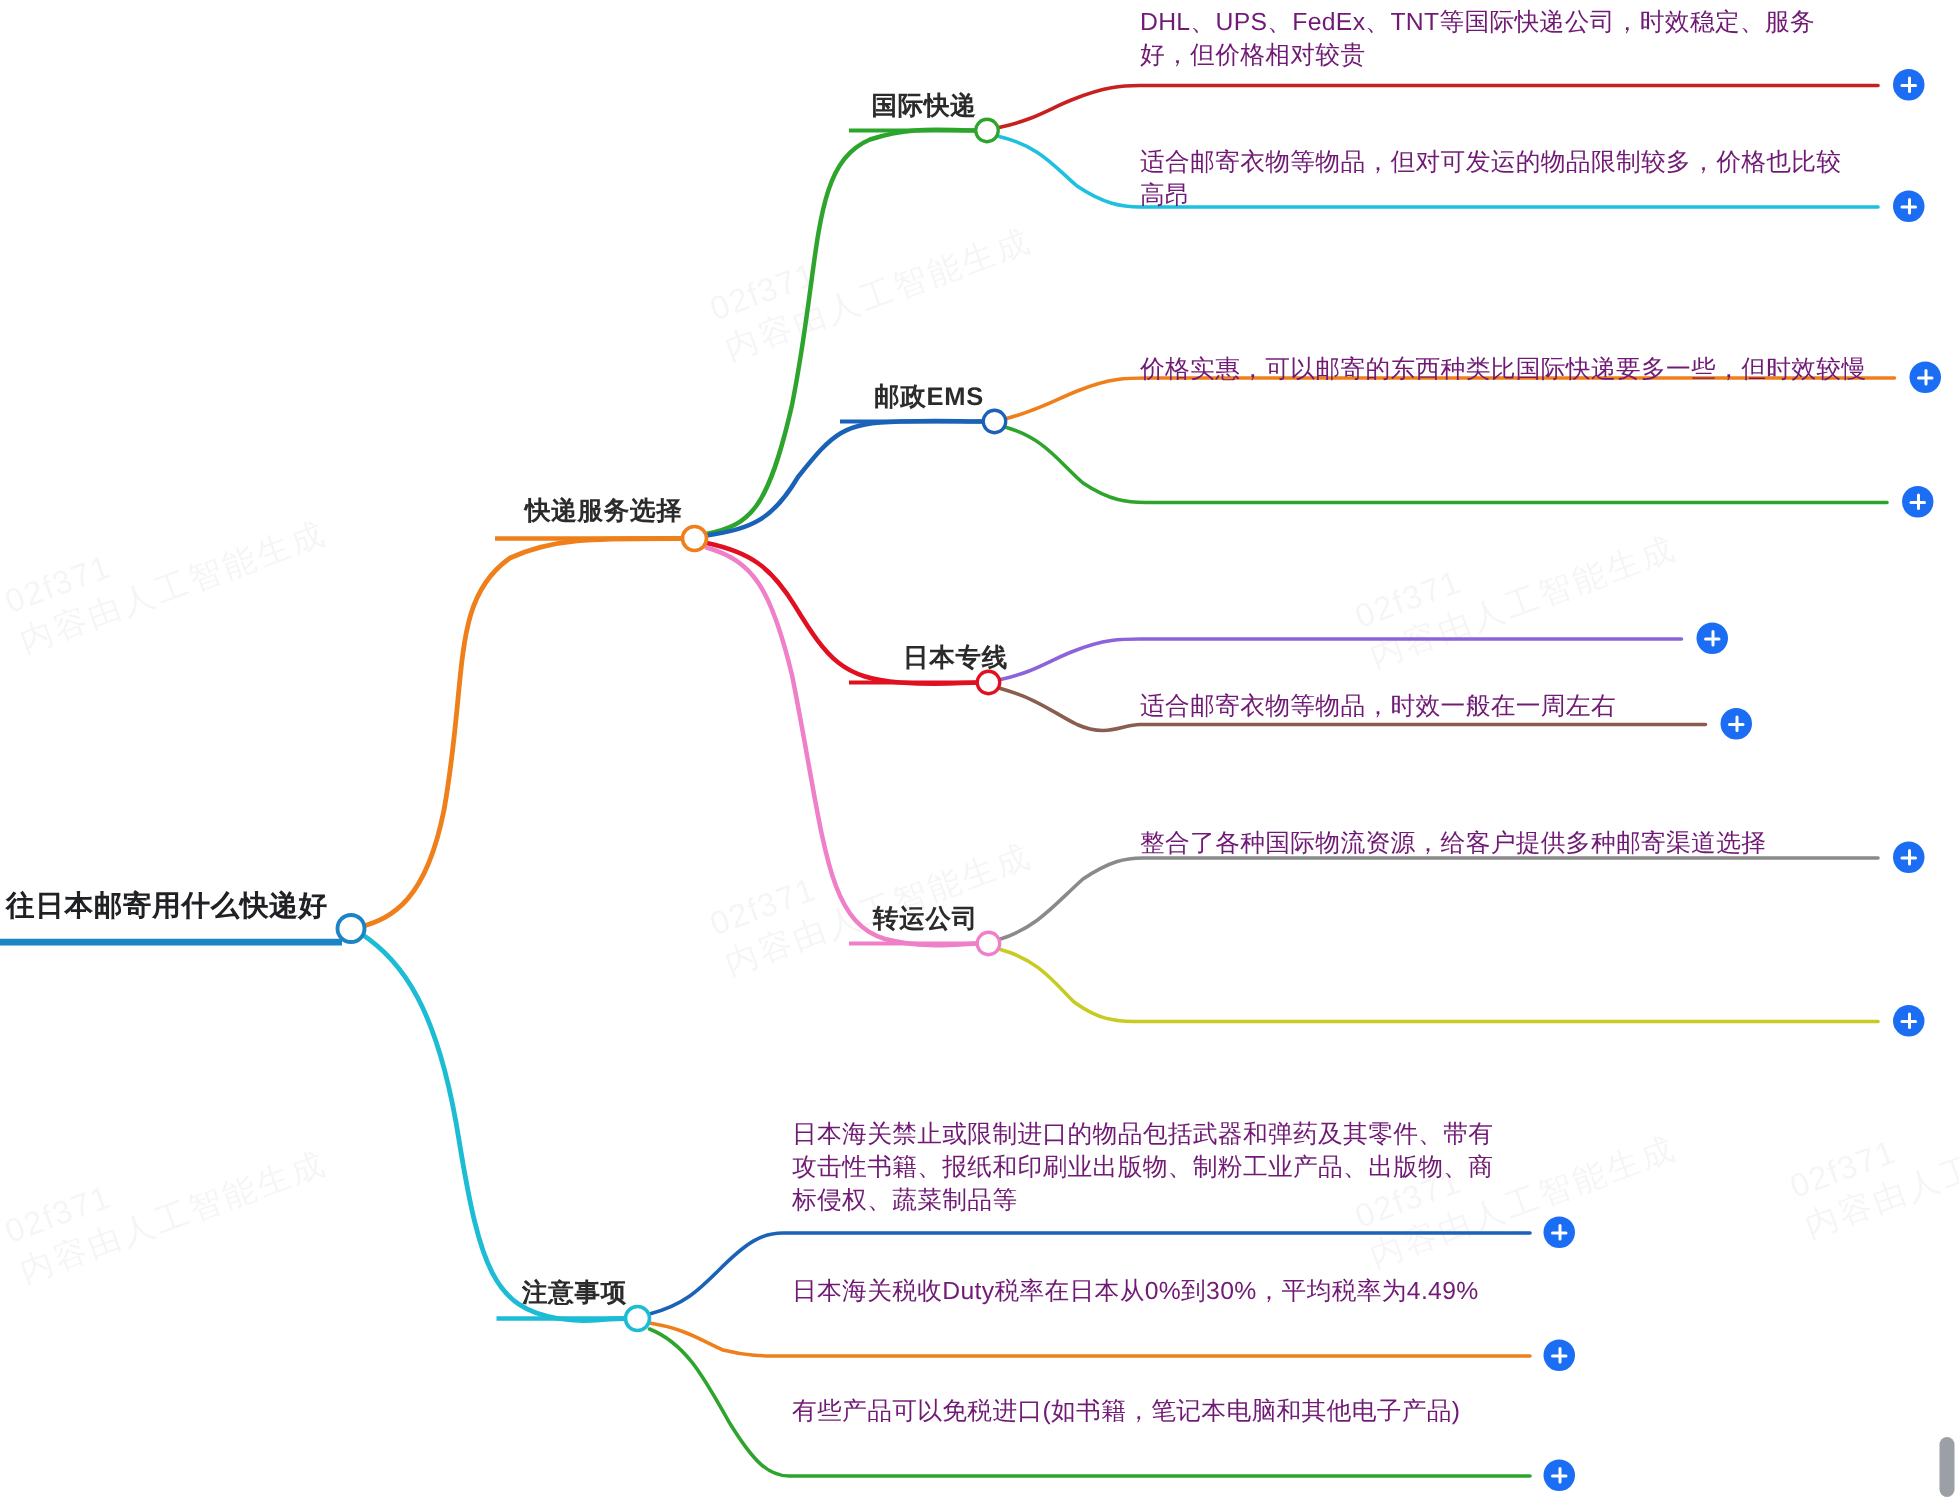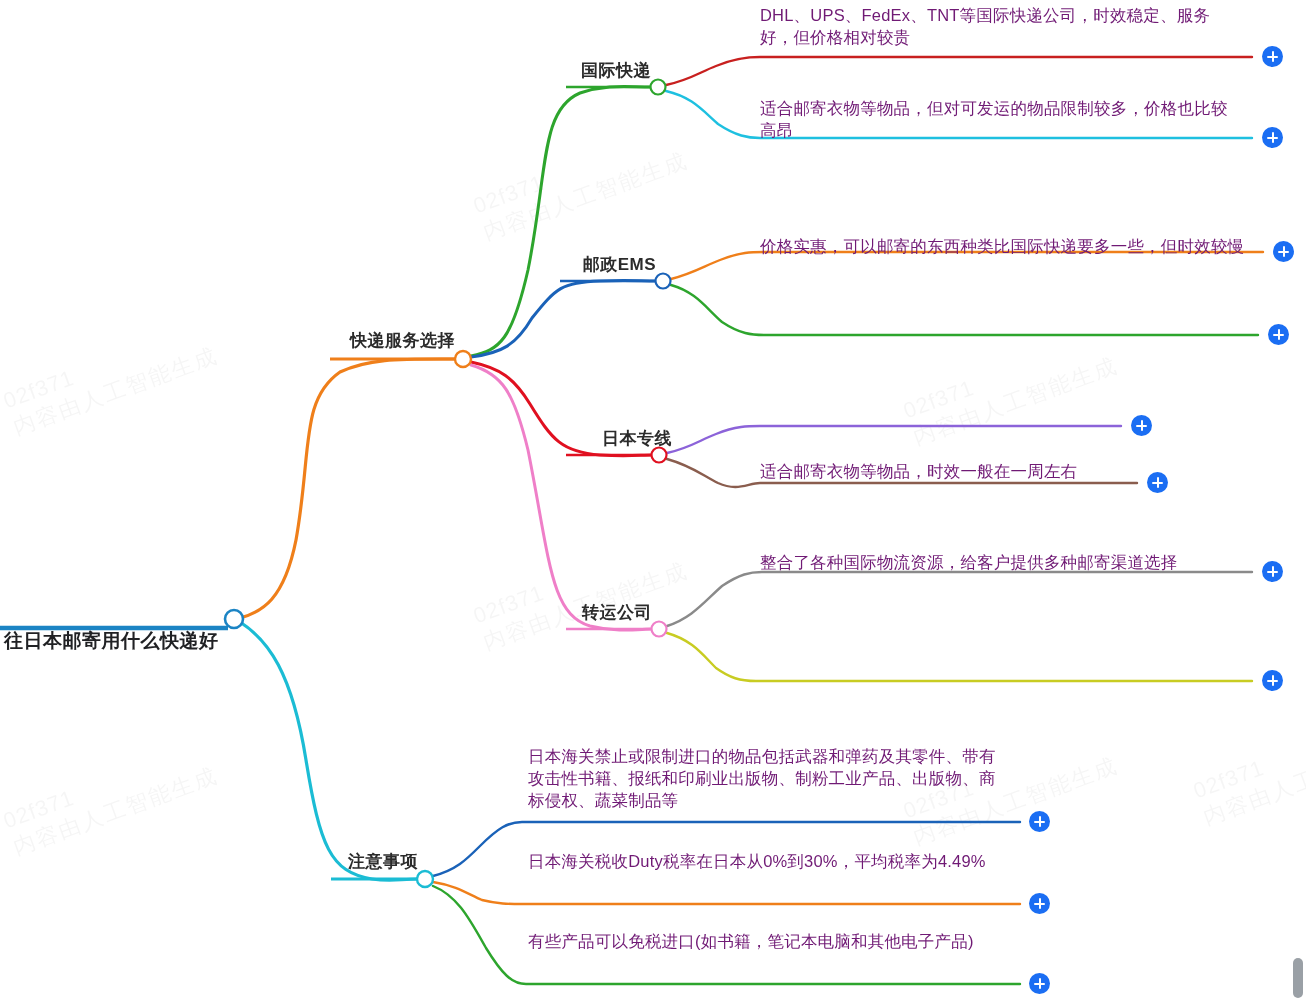--- a/index.html
+++ b/index.html
@@ -175,21 +175,21 @@
 
     <circle cx="234" cy="619" r="9" fill="#ffffff" stroke="#1b84c4" stroke-width="2.6"></circle>
     <circle cx="463" cy="359" r="8" fill="#ffffff" stroke="#ef7f1a" stroke-width="2.4"></circle>
     <circle cx="425" cy="879" r="8" fill="#ffffff" stroke="#1bbcd4" stroke-width="2.4"></circle>
     <circle cx="658" cy="87" r="7.5" fill="#ffffff" stroke="#2da52d" stroke-width="2.2"></circle>
     <circle cx="663" cy="281" r="7.5" fill="#ffffff" stroke="#1a62b8" stroke-width="2.2"></circle>
     <circle cx="659" cy="455" r="7.5" fill="#ffffff" stroke="#e01020" stroke-width="2.2"></circle>
     <circle cx="659" cy="629" r="7.5" fill="#ffffff" stroke="#ef7fc8" stroke-width="2.2"></circle>
   </svg>
 
-  <div class="node-label root-label" style="left:4px; top:592px; width:230px;margin-top:36px;">往日本邮寄用什么快递好</div>
+  <div class="node-label root-label" style="left:4px; top:592px; width:230px;">往日本邮寄用什么快递好</div>
 
   <div class="node-label branch-label" style="left:300px; top:330px; width:155px;">快递服务选择</div>
   <div class="node-label branch-label" style="left:310px; top:851px; width:108px;">注意事项</div>
 
   <div class="node-label branch-label" style="left:540px; top:60px; width:111px;">国际快递</div>
   <div class="node-label branch-label" style="left:530px; top:254px; width:126px;">邮政EMS</div>
   <div class="node-label branch-label" style="left:560px; top:428px; width:112px;">日本专线</div>
   <div class="node-label branch-label" style="left:540px; top:602px; width:112px;">转运公司</div>
 
   <div class="node-label leaf-label" style="left:760px; top:5px; width:480px;">DHL、UPS、FedEx、TNT等国际快递公司，时效稳定、服务好，但价格相对较贵</div>

